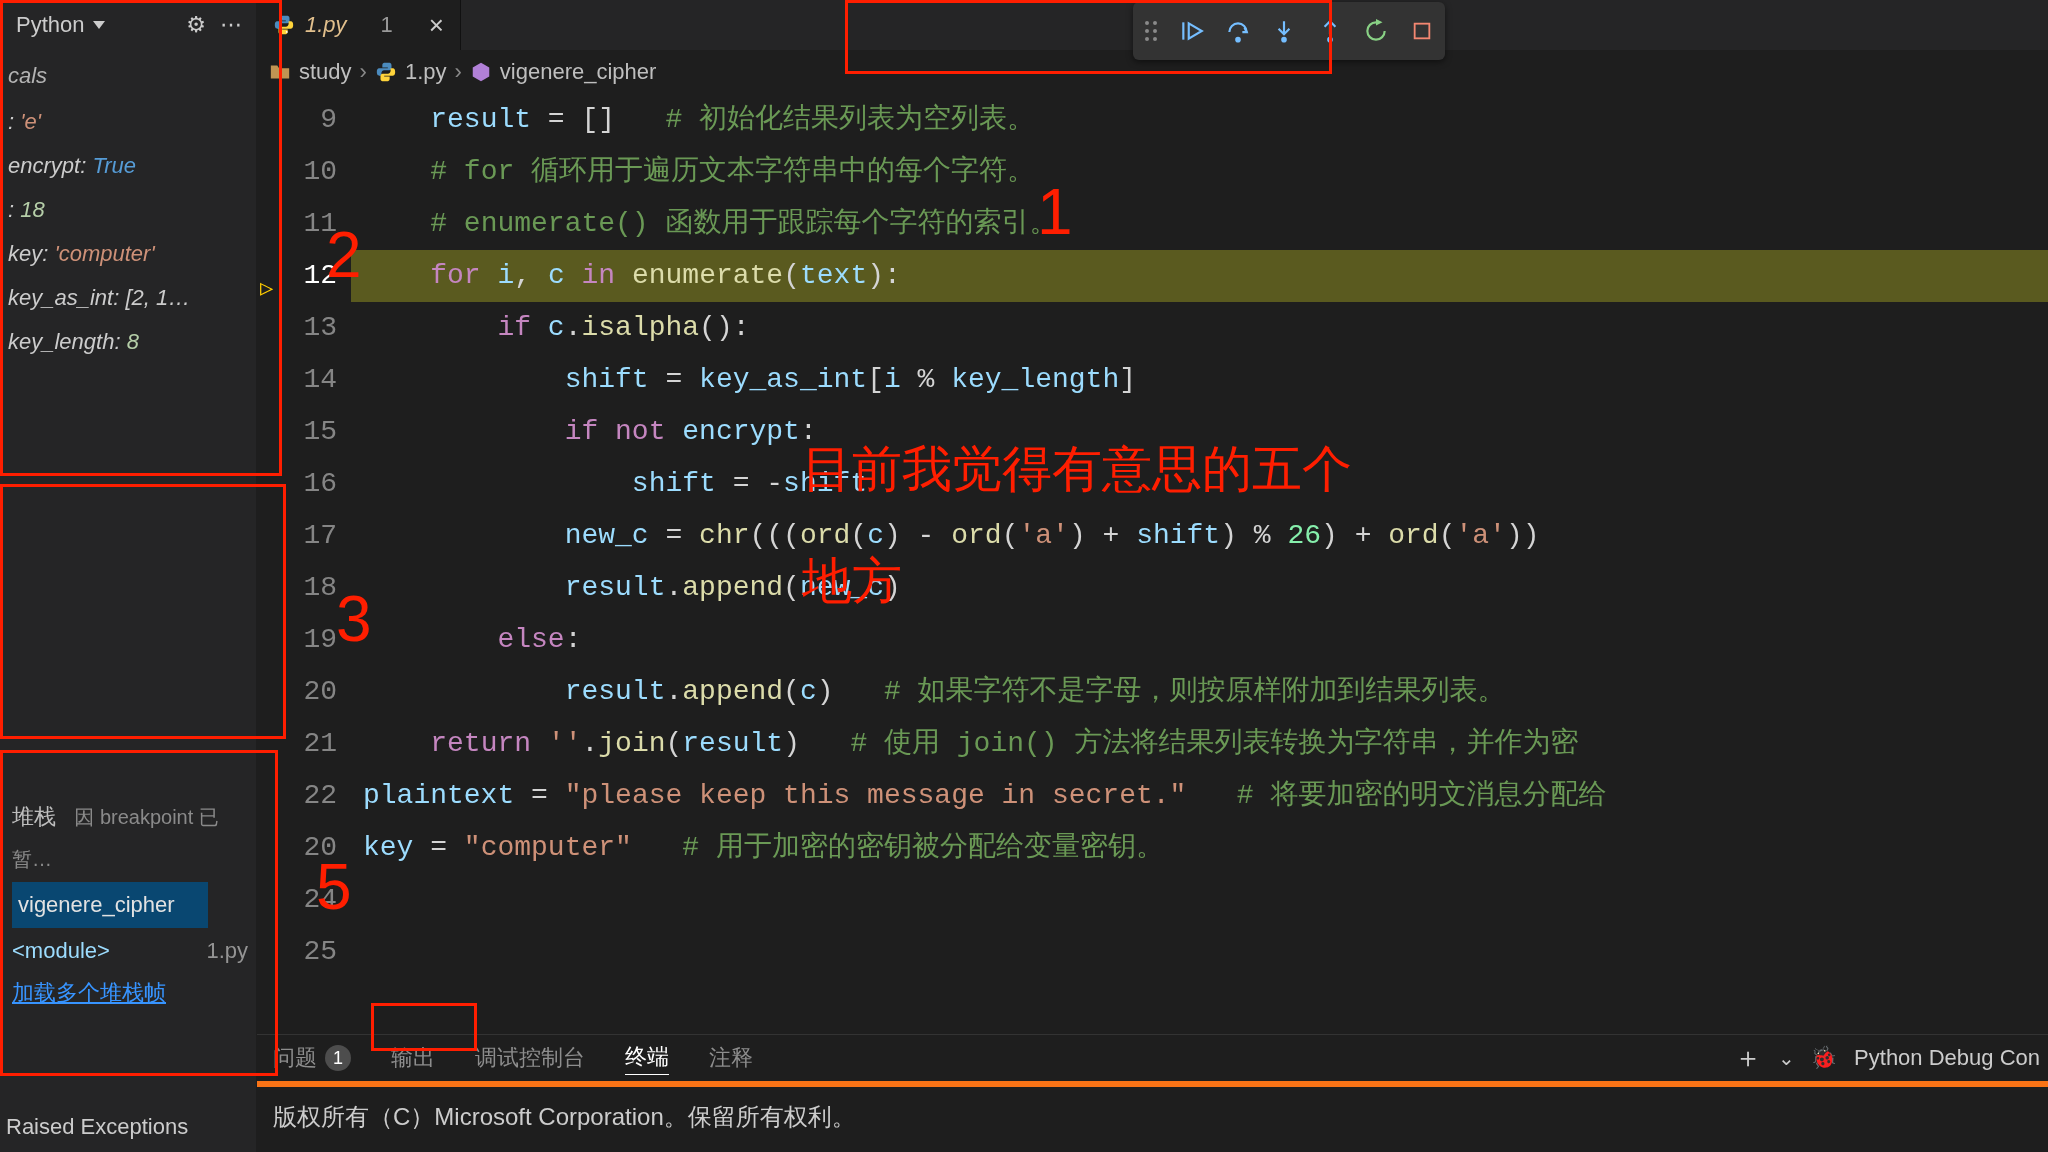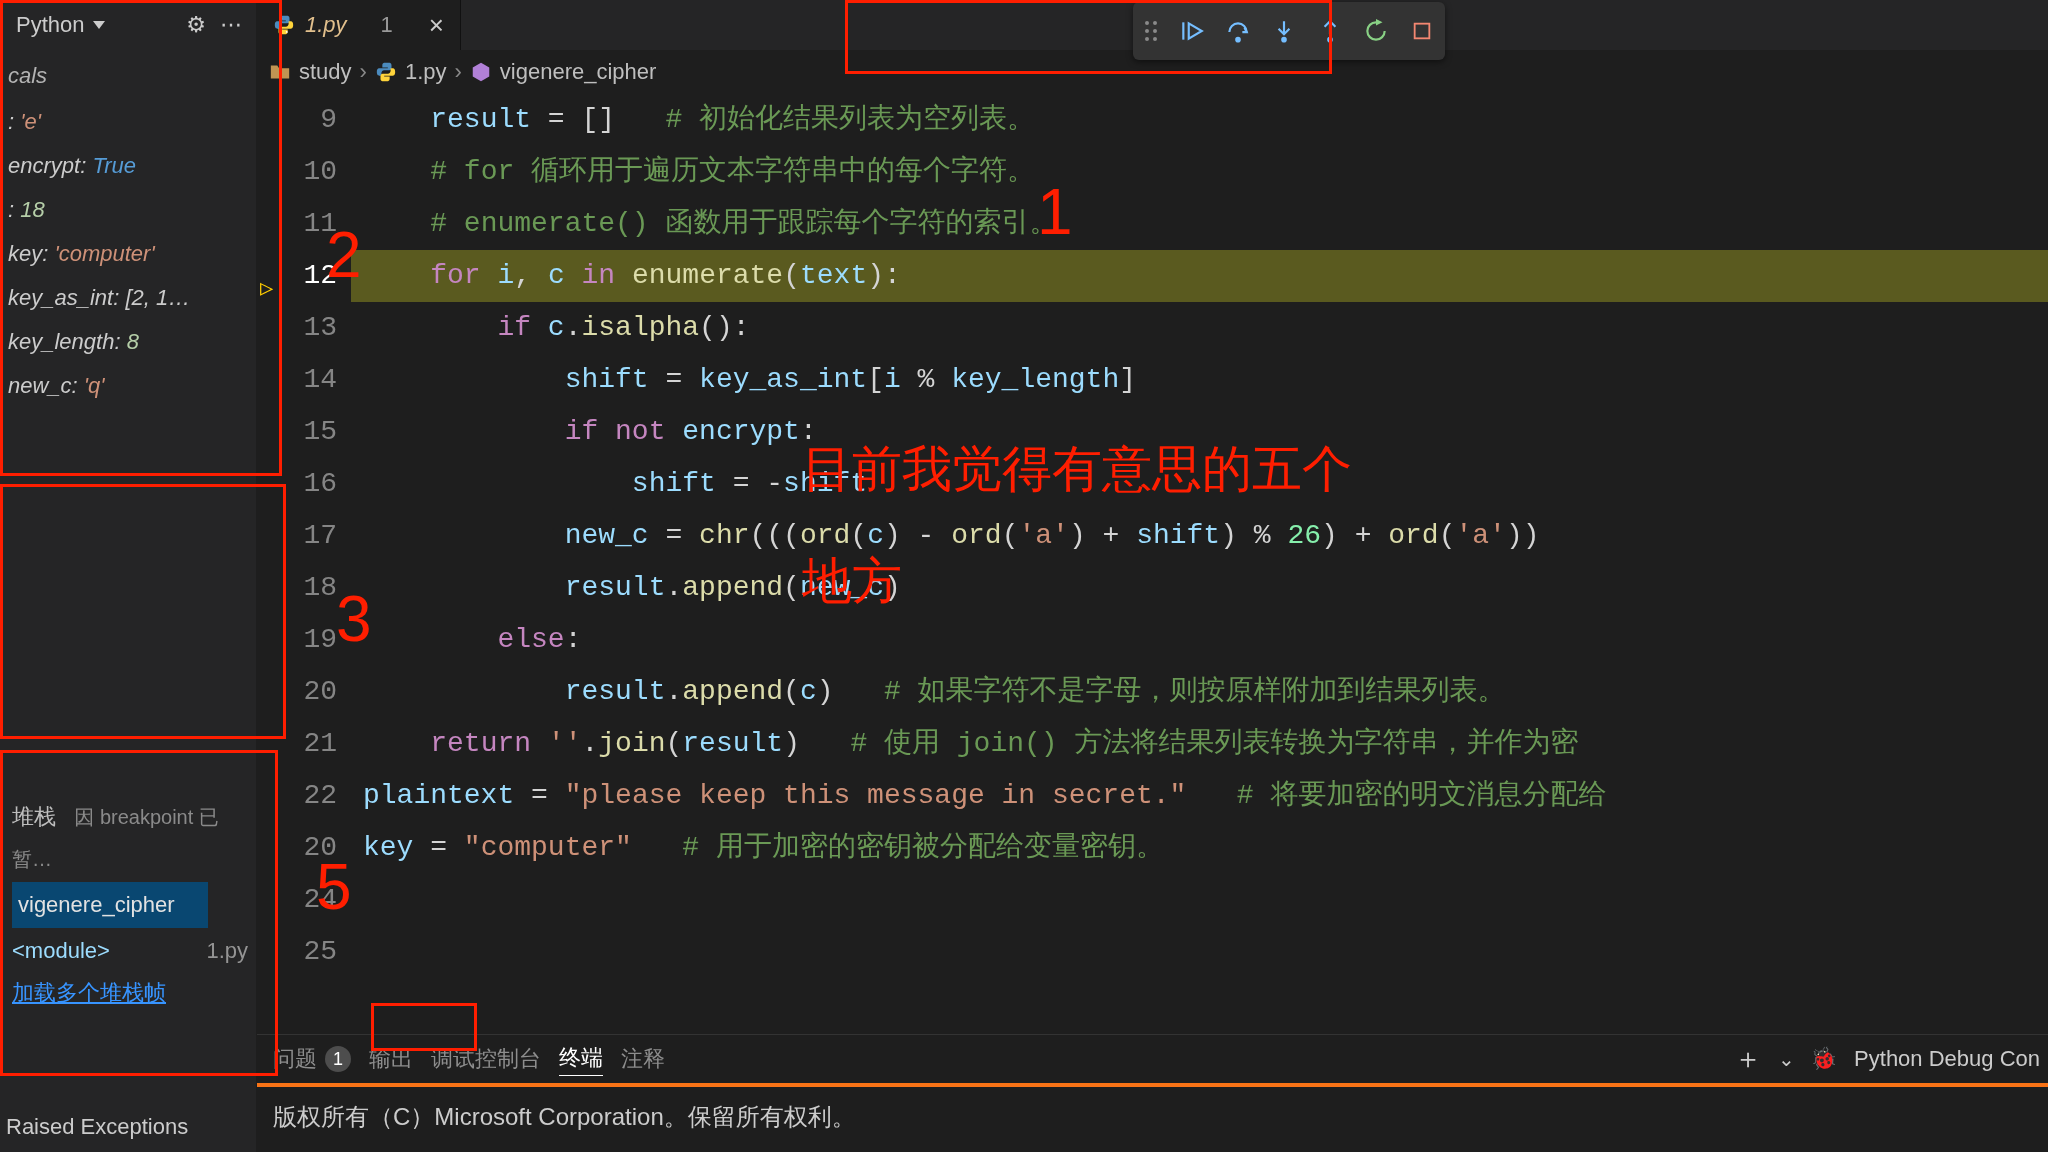--- a/index.html
+++ b/index.html
@@ -53,21 +53,21 @@
   .tok-kw { color:#c586c0; }
   .tok-fn { color:#dcdcaa; }
   .tok-var { color:#9cdcfe; }
   .tok-str { color:#ce9178; }
   .tok-numc { color:#86efac; }
   .tok-op { color:#d4d4d4; }
   .tok-pun { color:#d4d4d4; }
   .tok-comment { color:#6a9955; }
   
   .panel { height:118px; border-top:1px solid #333; display:flex; flex-direction:column; background:#1e1e1e;}
-  .panel-tabs { height:52px; display:flex; align-items:center; gap:18px; padding-left:16px; border-bottom:4px solid #f97316; }
+  .panel-tabs { height:52px; display:flex; align-items:center; gap:40px; padding-left:16px; border-bottom:6px solid #f97316; }
   .ptab { color:#8d8d8d; cursor:pointer; display:flex; align-items:center; gap:8px; }
   .ptab.active { color:#fff; border-bottom:1px solid #fff; padding-bottom:2px;}
   .ptab-badge { background:#4d4d4d; color:#fff; min-width:26px; height:26px; border-radius:13px; display:inline-flex; align-items:center; justify-content:center; font-size:18px; padding:0 6px;}
   .panel-right { margin-left:auto; display:flex; align-items:center; gap:16px; padding-right:8px; color:#ccc; }
   .panel-body { padding:14px 16px; color:#cccccc; font-size:24px; }
   
   .annot { position:absolute; color:#ff1e00; font-weight:400; z-index:20; pointer-events:none; font-family:"Microsoft YaHei",sans-serif; }
   .annot.num { font-size:64px; }
   .annot.text { font-size:50px; white-space:nowrap; }
   .red-box { position:absolute; border:3px solid #ff1e00; z-index:19; pointer-events:none; }
@@ -91,21 +91,20 @@
 
     <div class="locals">
       <div class="sb-section-title">cals</div>
       <div id="locals-list">
           <div class="var-line"><span class="tok-varname">: </span><span class="tok-key">'e'</span></div>
           <div class="var-line"><span class="tok-varname">encrypt: </span><span class="tok-bool">True</span></div>
           <div class="var-line"><span class="tok-varname">: </span><span class="tok-num">18</span></div>
           <div class="var-line"><span class="tok-varname">key: </span><span class="tok-key">'computer'</span></div>
           <div class="var-line"><span class="tok-varname">key_as_int: </span><span class="tok-varname">[2, 1…</span></div>
           <div class="var-line"><span class="tok-varname">key_length: </span><span class="tok-num">8</span></div>
-          <div class="var-line"><span class="tok-varname">new_c: </span><span class="tok-key">'q'</span></div>
         </div>
     </div>
 
     <div style="flex:1"></div>
 
     <div class="callstack">
       <div>
         <span class="cs-title">堆栈</span>
         &nbsp;&nbsp;<span style="color:#8a8a8a;font-size:20px">因 breakpoint 已暂…</span>
       </div>

